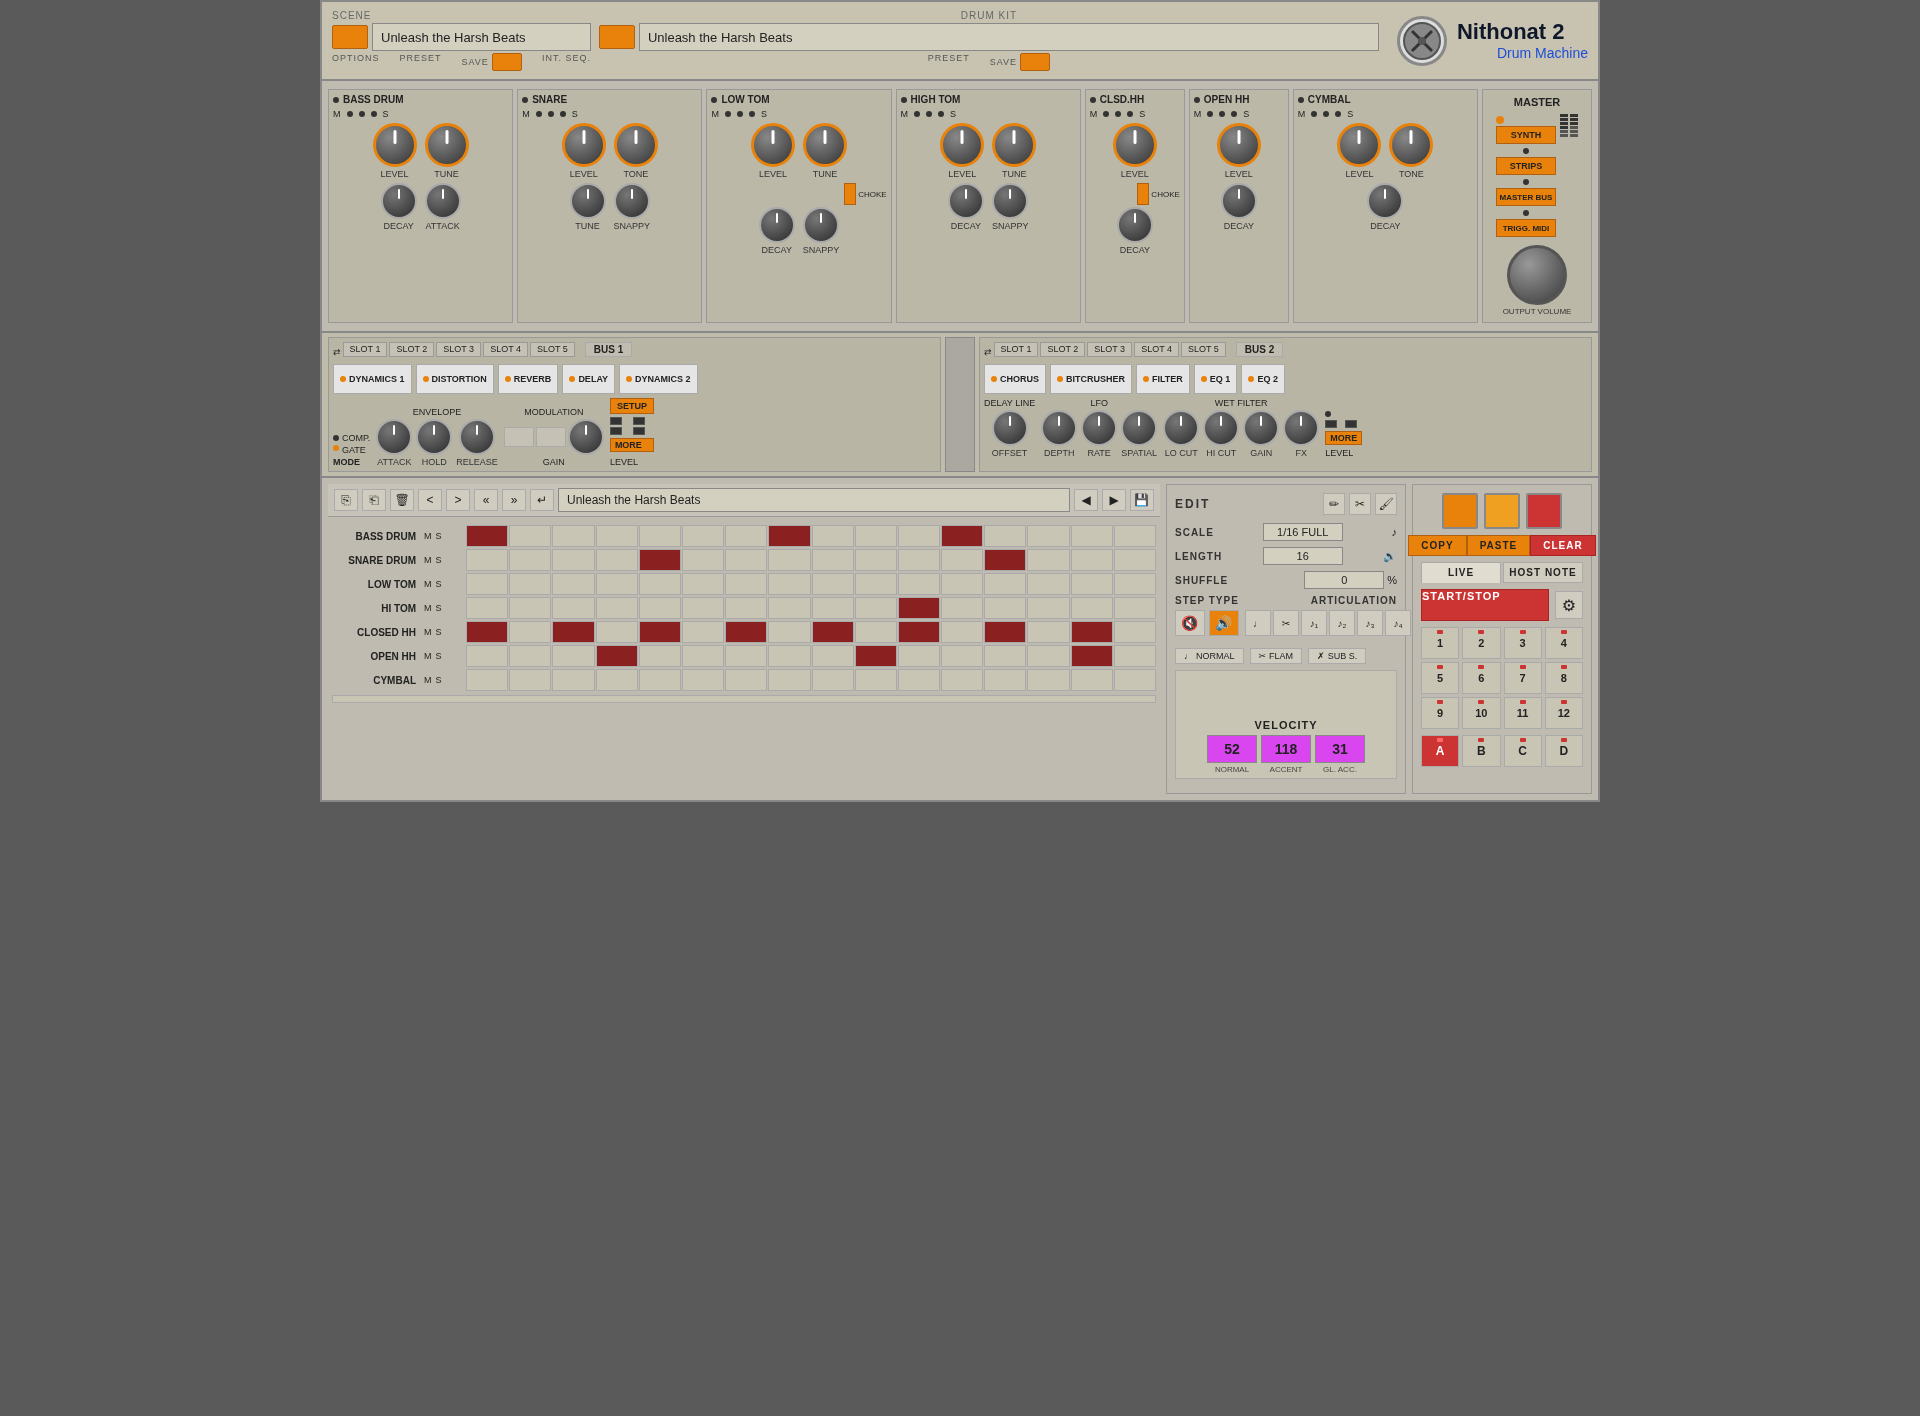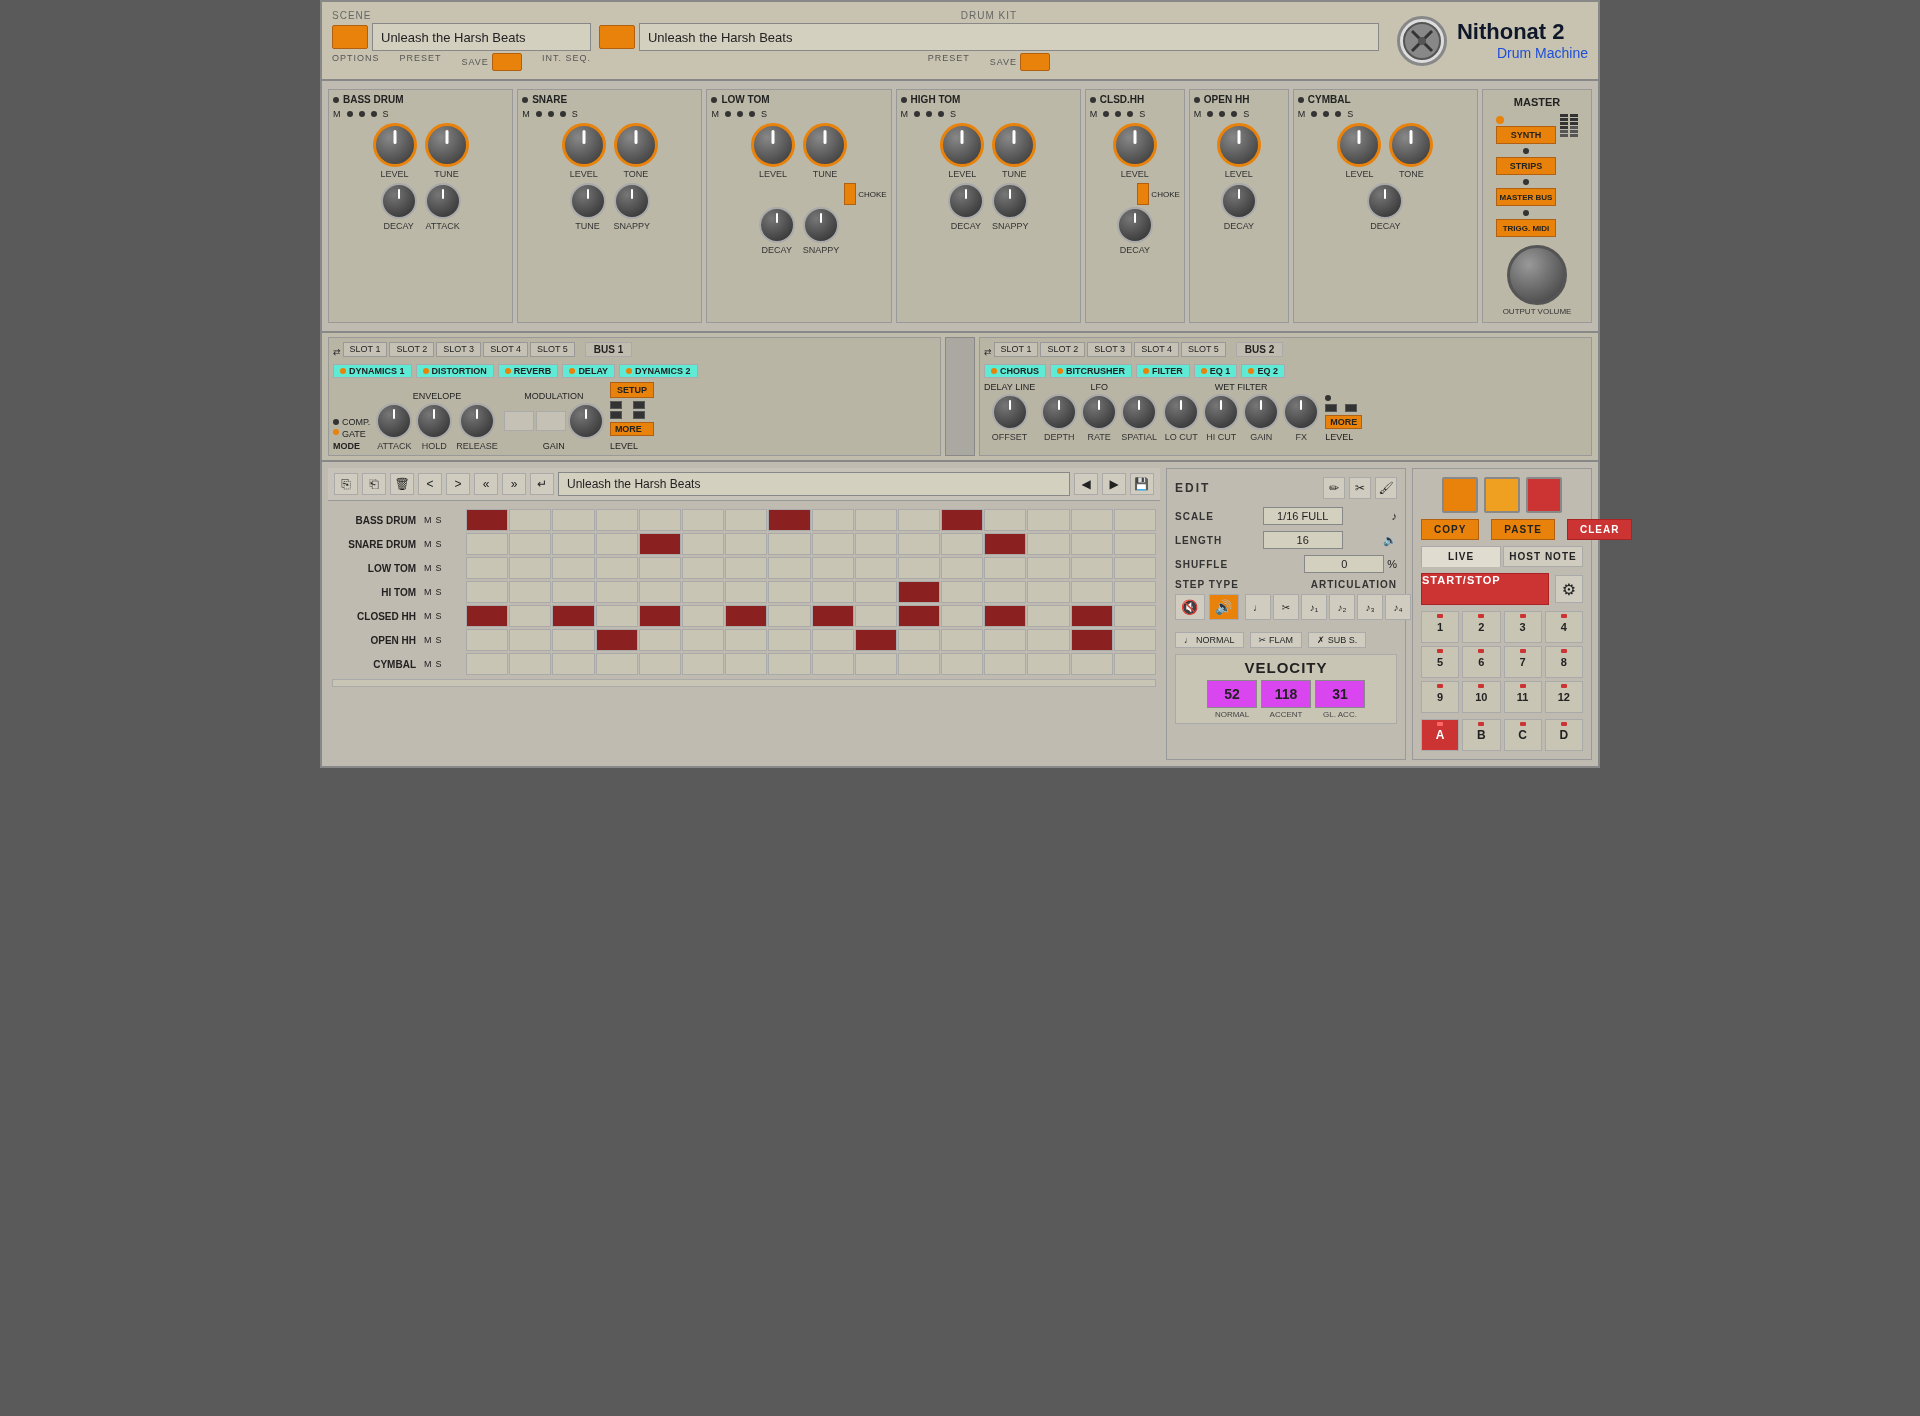--- a/index.html
+++ b/index.html
@@ -268,23 +268,23 @@
       border: 1px solid #999;
       cursor: pointer;
       white-space: nowrap;
     }
     .fx-row {
       display: flex;
       gap: 4px;
       align-items: center;
     }
     .fx-chip {
-      background: #5eead4;
+      background: #e5e5e5;
       border: 1px solid #aaa;
-      padding: 1px 6px;
+      padding: 9px 6px;
       font-size: 9px;
       font-weight: bold;
       cursor: pointer;
       display: flex;
       align-items: center;
       gap: 3px;
     }
     .fx-chip .dot { width: 6px; height: 6px; border-radius: 50%; background: #e8820a; }
     .fx-controls {
       display: flex;
@@ -497,25 +497,26 @@
       align-items: center;
       gap: 3px;
     }
     .velocity-section {
       background: #c8c5b5;
       border: 1px solid #aaa;
       padding: 4px;
       margin-bottom: 6px;
     }
     .velocity-title {
-      font-size: 15px;
+      font-size: 11px;
       font-weight: bold;
       text-align: center;
       margin-bottom: 4px;
       letter-spacing: 1px;
+      margin-top: 44px;
     }
     .velocity-row {
       display: flex;
       gap: 4px;
       justify-content: center;
     }
     .vel-display {
       background: #d946ef;
       border: 1px solid #888;
       width: 50px;
@@ -550,22 +551,22 @@
     }
     .color-btn-lg {
       width: 36px;
       height: 36px;
       cursor: pointer;
       border: 2px solid #888;
       border-radius: 2px;
     }
     .copy-paste-row {
       display: flex;
-      gap: 12px;
-      justify-content: space-between;
+      gap: 0;
+      justify-content: center;
     }
     .cpr-btn {
       background: #e8820a;
       border: 1px solid #b06010;
       padding: 4px 12px;
       font-size: 10px;
       font-weight: bold;
       cursor: pointer;
       letter-spacing: 1px;
     }

